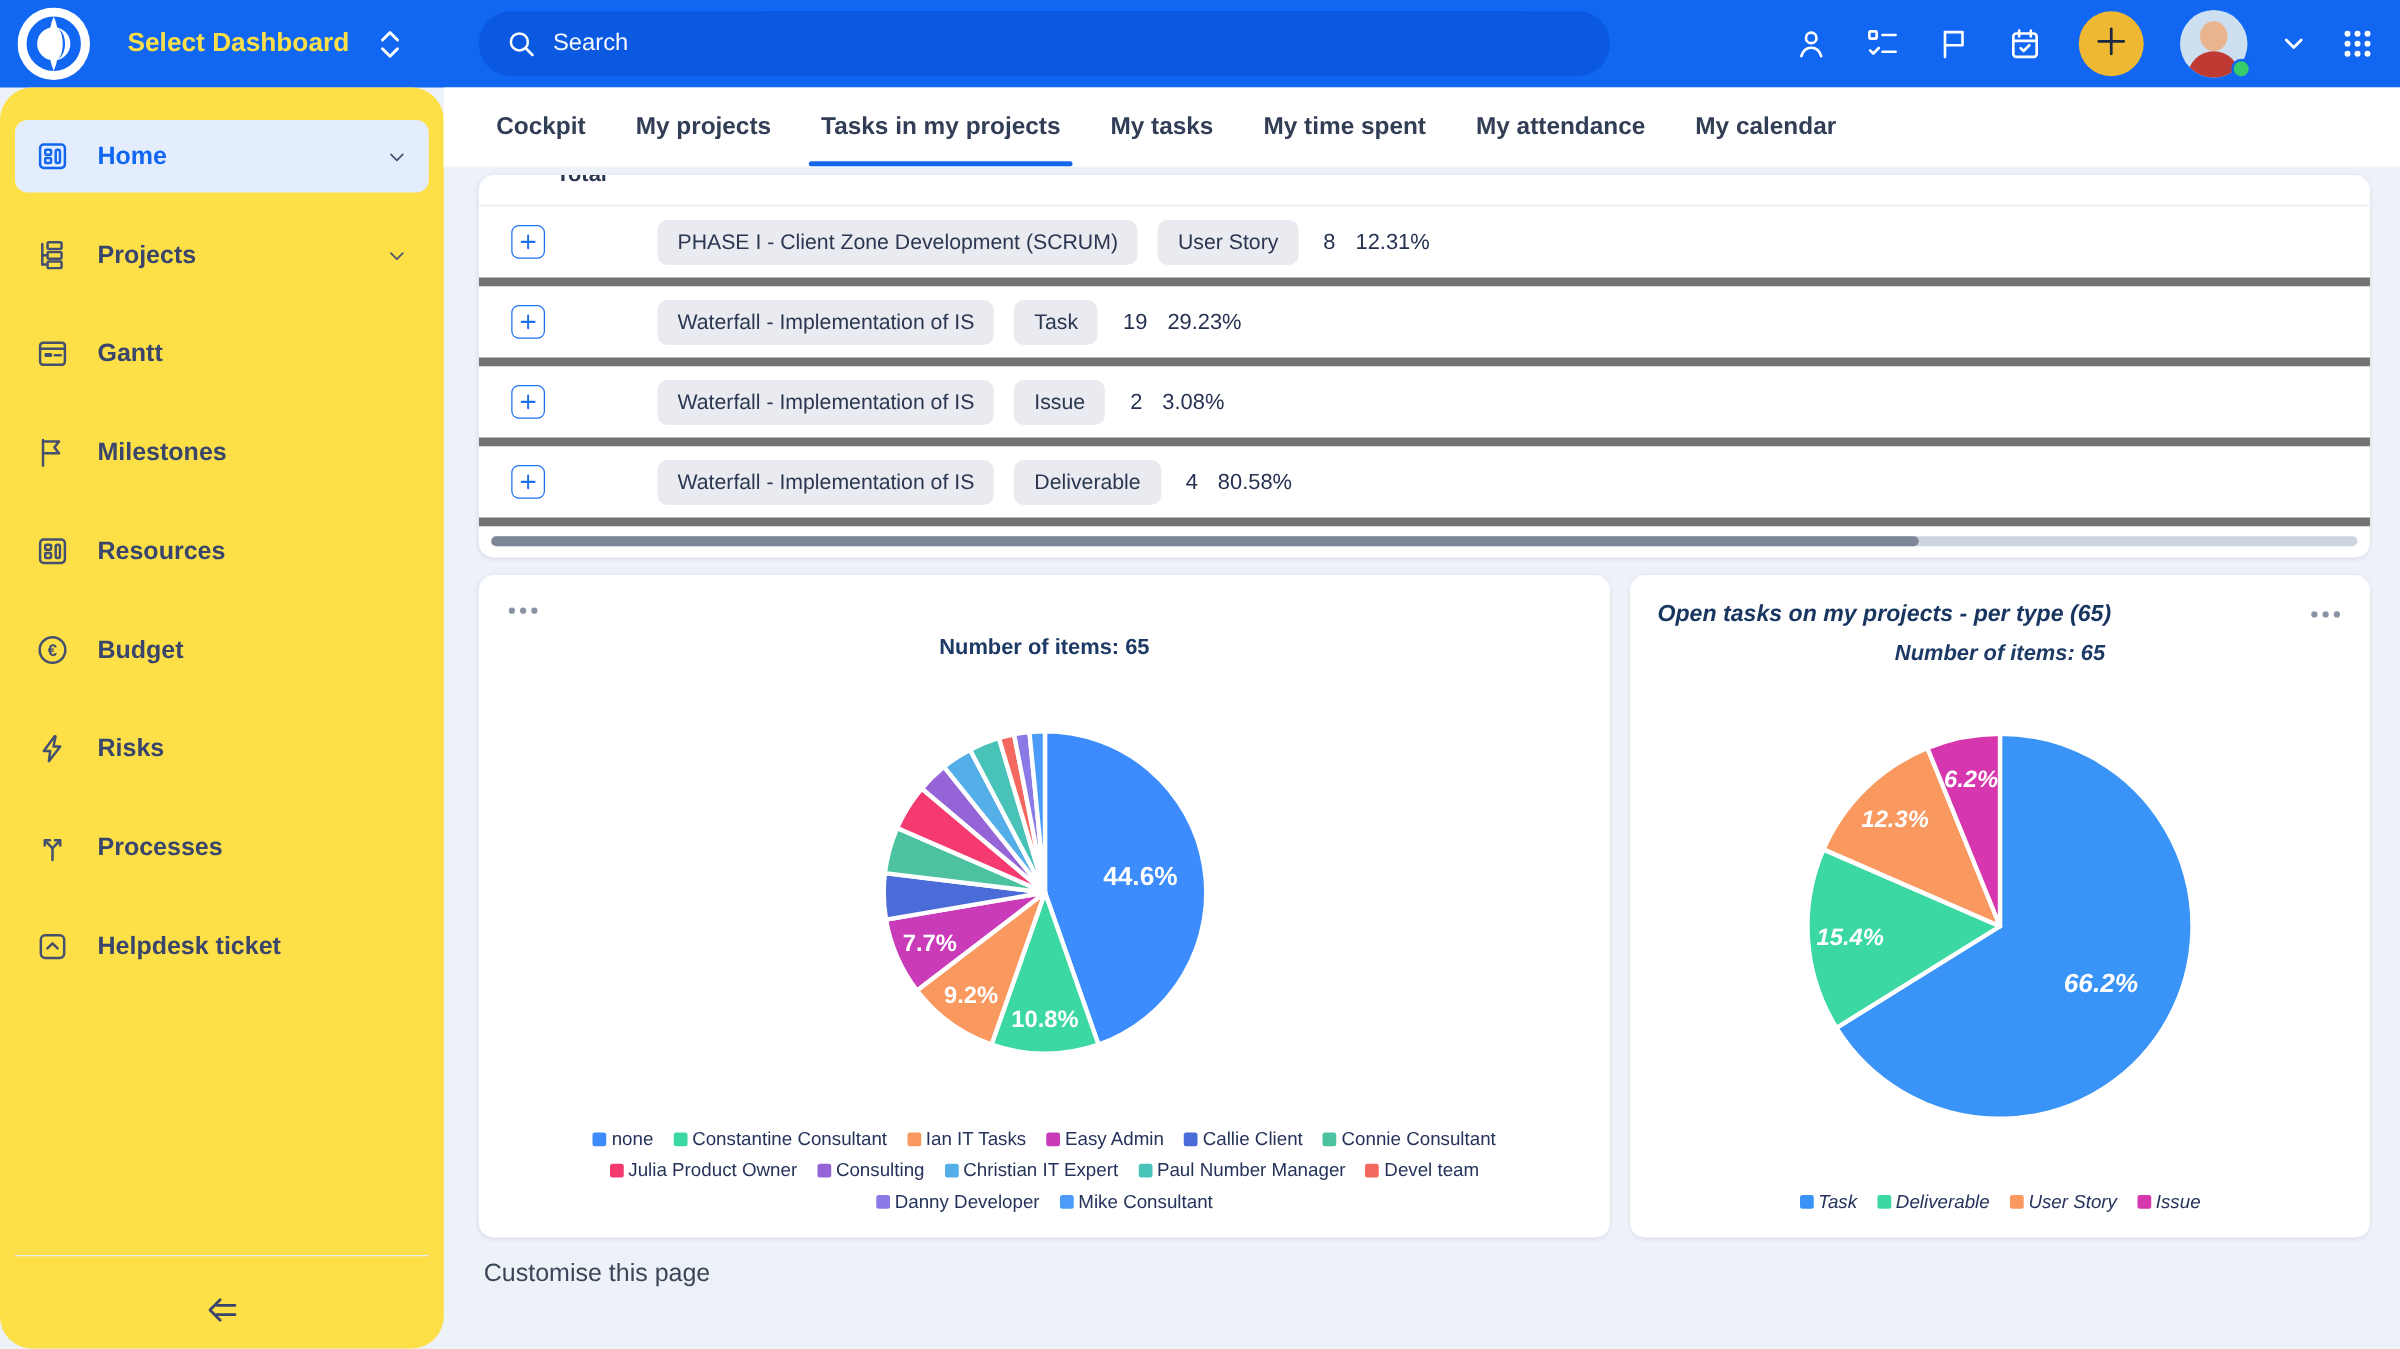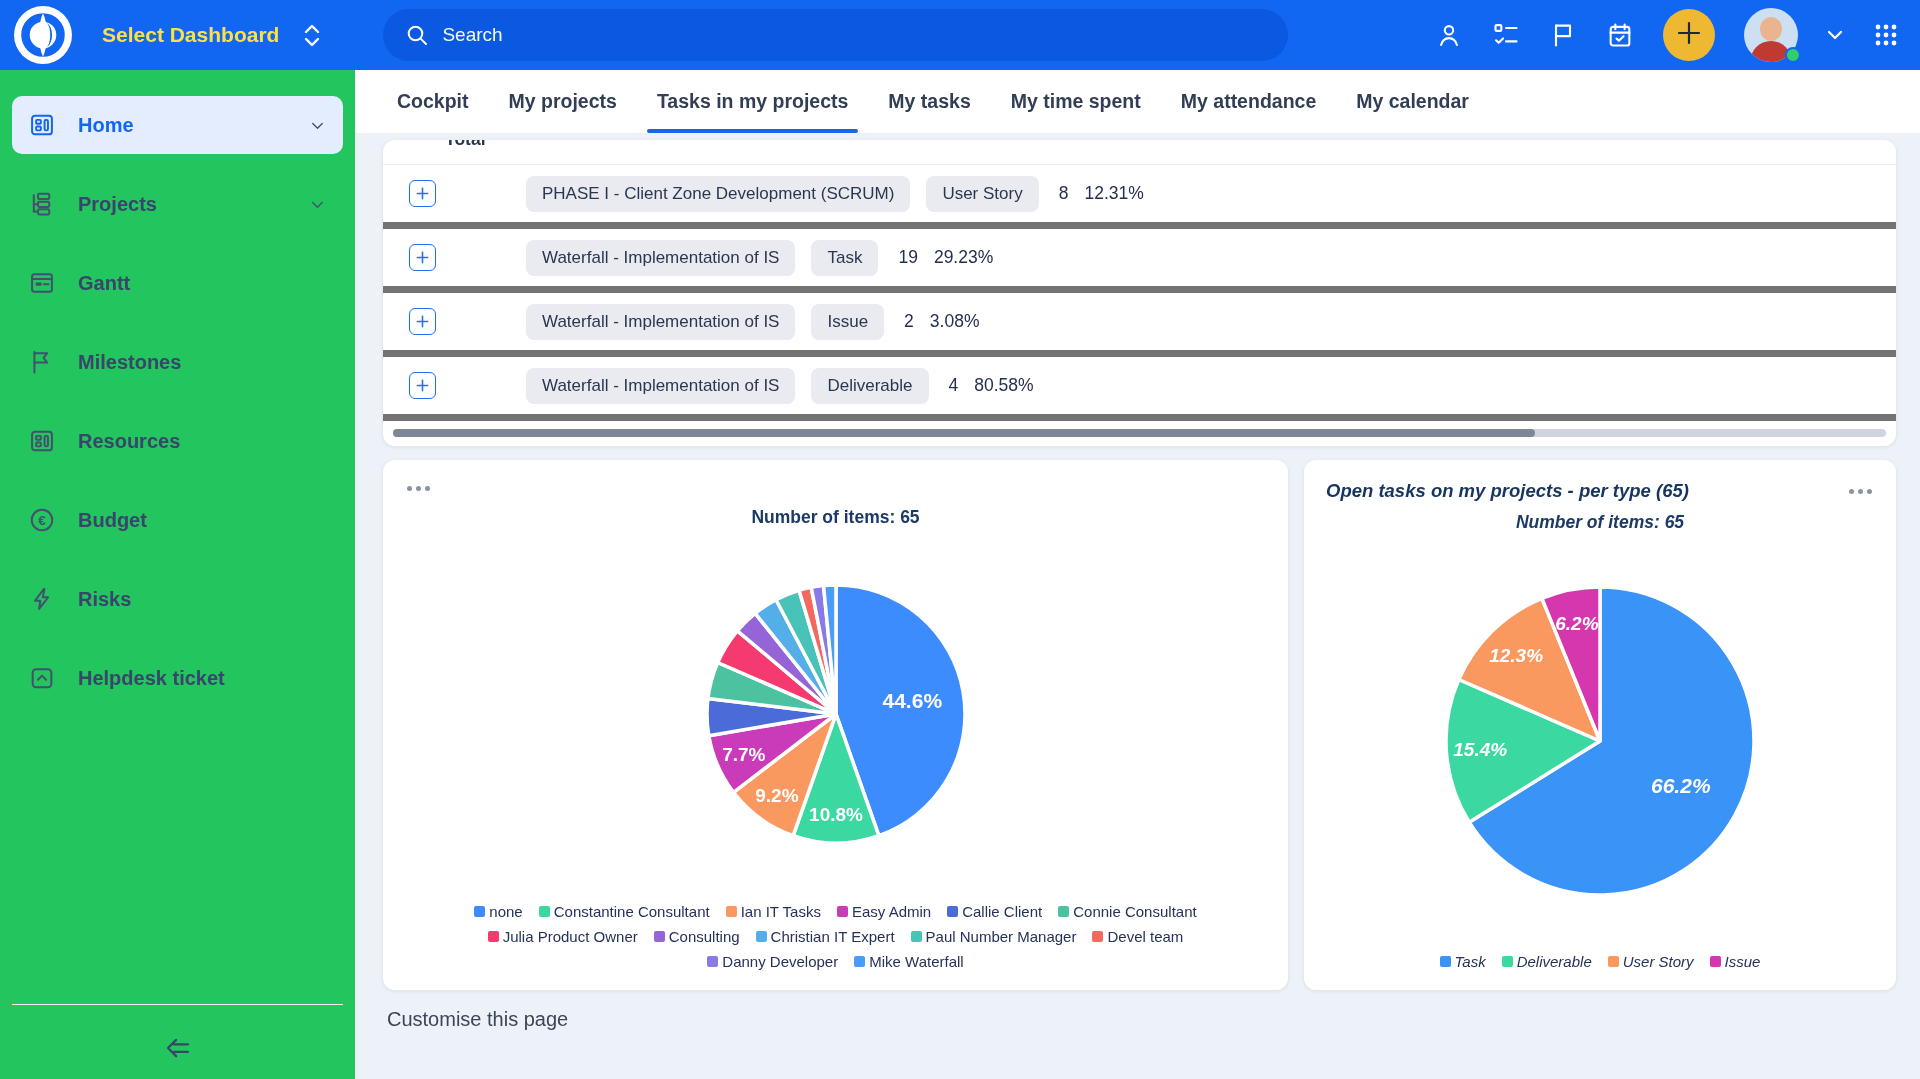--- a/index.html
+++ b/index.html
@@ -21,21 +21,21 @@
   .avatar { width:54px; height:54px; border-radius:50%; background:#CDE0F2; overflow:hidden; position:relative; }
   .av-face { position:absolute; top:9px; left:50%; transform:translateX(-50%); width:22px; height:24px; border-radius:50%; background:#E9B48E; }
   .av-body { position:absolute; bottom:-3px; left:50%; transform:translateX(-50%); width:42px; height:24px; border-radius:21px 21px 0 0; background:#C03A34; }
   .status-dot { position:absolute; bottom:-1px; right:-3px; width:16px; height:16px; border-radius:50%; background:#35CC6A; border:2px solid #1166F2; }
   .caret-sm { cursor:pointer; display:grid; place-items:center; }
 
   
   .body-row { flex:1; display:flex; min-height:0; }
 
   
-  .sidebar { width:355px; background:#22c55e; flex:none; display:flex; flex-direction:column; padding:26px 12px 14px; }
+  .sidebar { width:355px; background:#fde047; flex:none; display:flex; flex-direction:column; padding:26px 12px 14px;border-radius:26px; }
   .side-item { height:58px; border-radius:10px; display:flex; align-items:center; gap:22px; padding:0 16px 0 16px; margin-bottom:21px; color:#39456B; font-size:20px; font-weight:600; cursor:pointer; }
   .side-item .s-ico { width:28px; height:28px; color:#454F6E; flex:none; display:grid; place-items:center; }
   .side-item.active { background:#E4EDFD; color:#1166F2; }
   .side-item.active .s-ico { color:#1166F2; }
   .s-chev { margin-left:auto; color:#454F6E; display:grid; place-items:center; }
   .side-bottom { margin-top:auto; border-top:1px solid #EAEDF3; padding-top:26px; display:flex; justify-content:center; }
   .collapse-btn { width:34px; height:34px; color:#39456B; cursor:pointer; display:grid; place-items:center; }
 
   
   .main { flex:1; display:flex; flex-direction:column; min-width:0; }
@@ -254,20 +254,31 @@
             <span class="s-ico">
               <svg width="28" height="28" viewBox="0 0 24 24" fill="none" stroke="currentColor" stroke-width="1.7" stroke-linecap="round" stroke-linejoin="round">
                 <path d="M13.5 3.5L6 13.5h4.5L9.5 20.5l7.8-10h-4.6l1.4-7z"></path>
               </svg>
             </span>
             <span>Risks</span>
           </div>
           <div class="side-item">
             <span class="s-ico">
               <svg width="28" height="28" viewBox="0 0 24 24" fill="none" stroke="currentColor" stroke-width="1.7" stroke-linecap="round" stroke-linejoin="round">
+                <path d="M12 20.5V12.5"></path>
+                <path d="M12 12.5L7 7.5M12 12.5l5-5"></path>
+                <path d="M10.3 7H6.7v3.6"></path>
+                <path d="M13.7 7h3.6v3.6"></path>
+              </svg>
+            </span>
+            <span>Processes</span>
+          </div>
+          <div class="side-item">
+            <span class="s-ico">
+              <svg width="28" height="28" viewBox="0 0 24 24" fill="none" stroke="currentColor" stroke-width="1.7" stroke-linecap="round" stroke-linejoin="round">
                 <rect x="4" y="4.5" width="16" height="15.5" rx="3"></rect>
                 <path d="M8.5 13.5L12 10l3.5 3.5"></path>
               </svg>
             </span>
             <span>Helpdesk ticket</span>
           </div>
         </nav>
       <div class="side-bottom">
         <span class="collapse-btn">
           <svg width="30" height="30" viewBox="0 0 24 24">
@@ -420,21 +431,21 @@
                 <span class="legend-item">
                   <span class="chip" style="background: rgb(244, 105, 95);"></span>
                   <span>Devel team</span>
                 </span>
                 <span class="legend-item">
                   <span class="chip" style="background: rgb(138, 122, 230);"></span>
                   <span>Danny Developer</span>
                 </span>
                 <span class="legend-item">
                   <span class="chip" style="background: rgb(74, 156, 248);"></span>
-                  <span>Mike Waterfall</span>
+                  <span>Mike Consultant</span>
                 </span>
               </div>
           </div>
 
           <div class="chart-card right">
             <div class="chart-head">
               <div class="chart-title">Open tasks on my projects - per type (65)</div>
               <div class="dots-menu">
                   <i></i>
                   <i></i>

